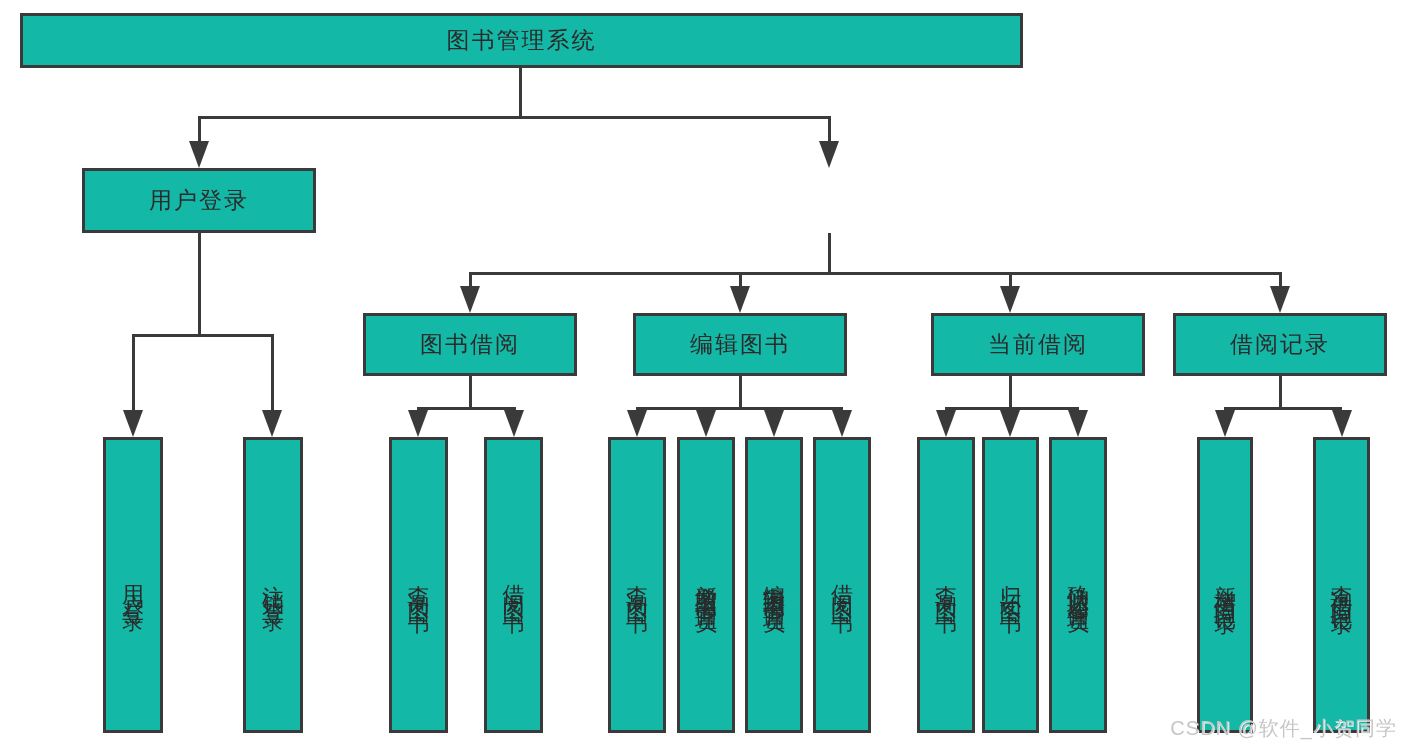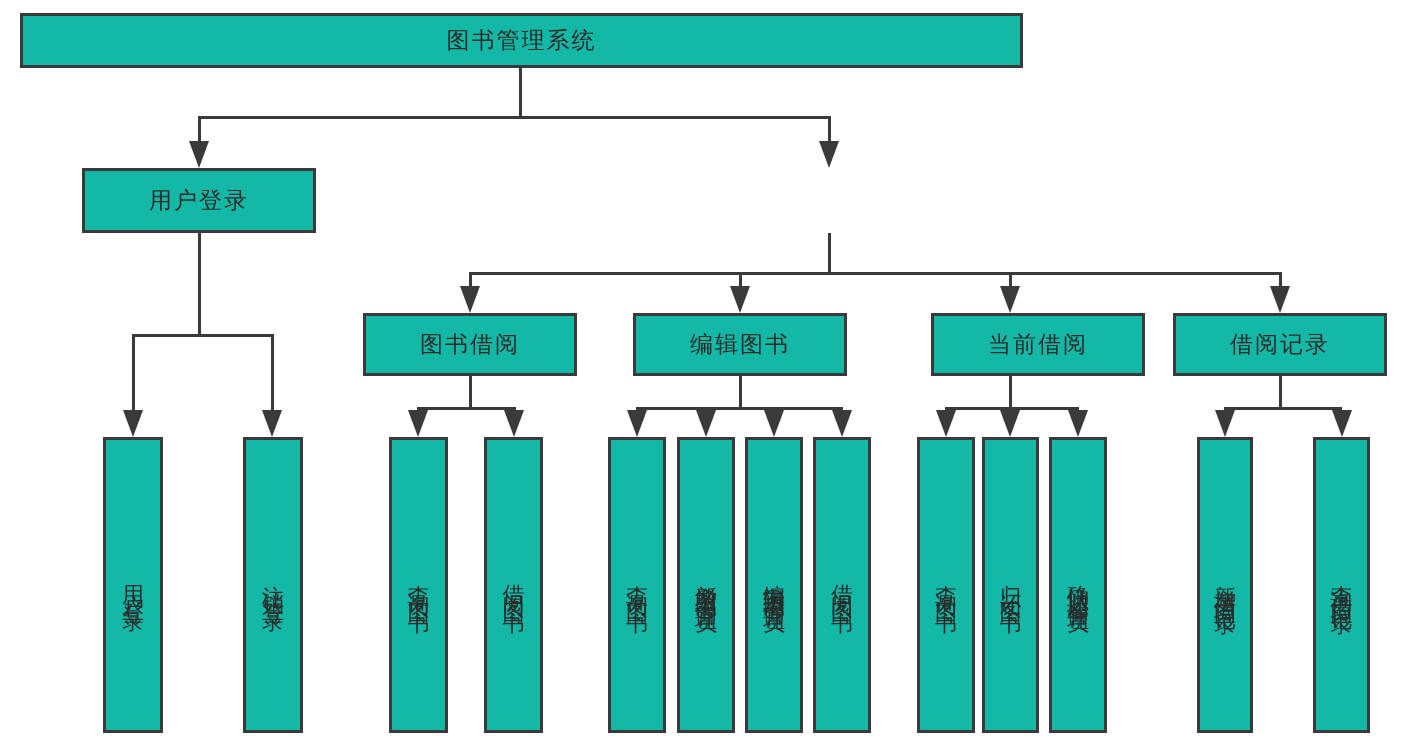--- a/index.html
+++ b/index.html
@@ -141,14 +141,15 @@
     <span class="vtext" style="letter-spacing:4px">确认归还（管理员）</span>
   </div>
 
   <div class="node v" style="left:1197px;top:437px;width:56px;height:296px">
     <span class="vtext" style="letter-spacing:6px">新增借阅记录</span>
   </div>
   <div class="node v" style="left:1313px;top:437px;width:57px;height:296px">
     <span class="vtext" style="letter-spacing:6px">查询借阅记录</span>
   </div>
 
+  <div class="watermark">CSDN @软件_小贺同学</div>
 
 </div>
 
 </body></html>

